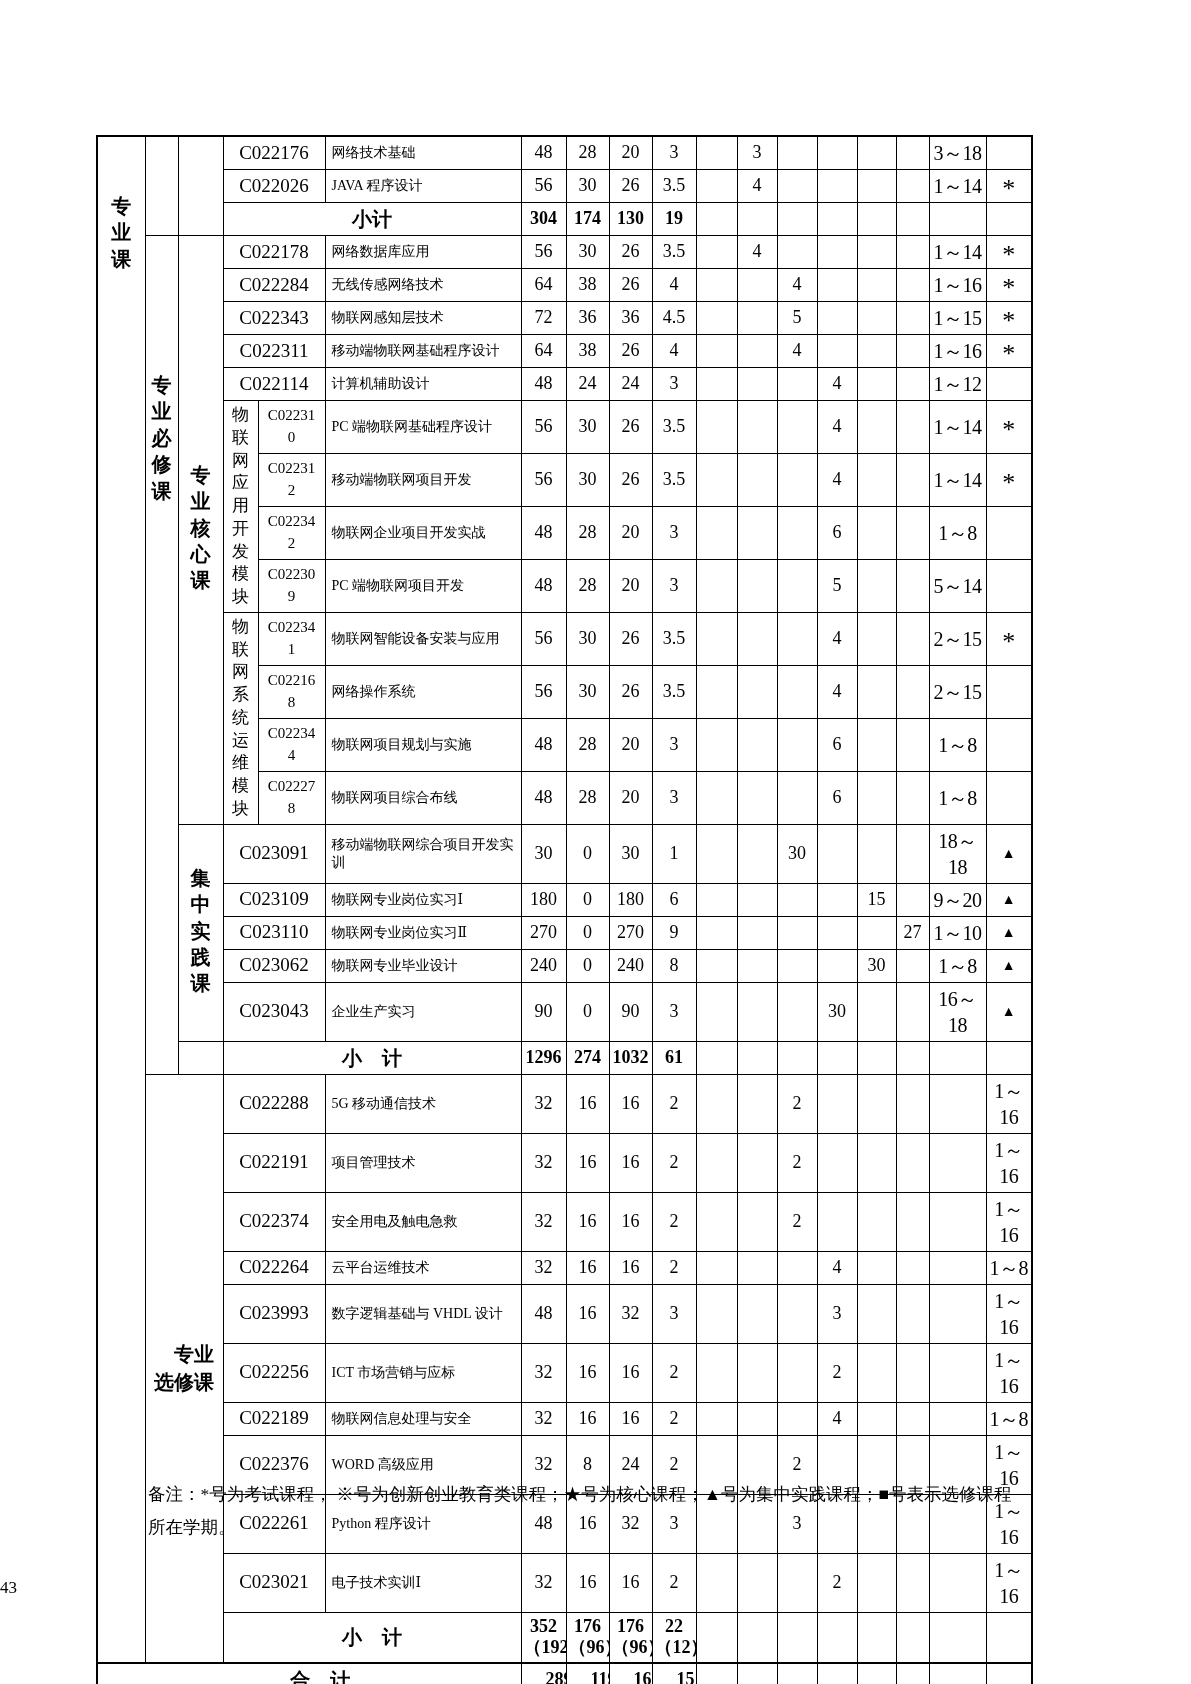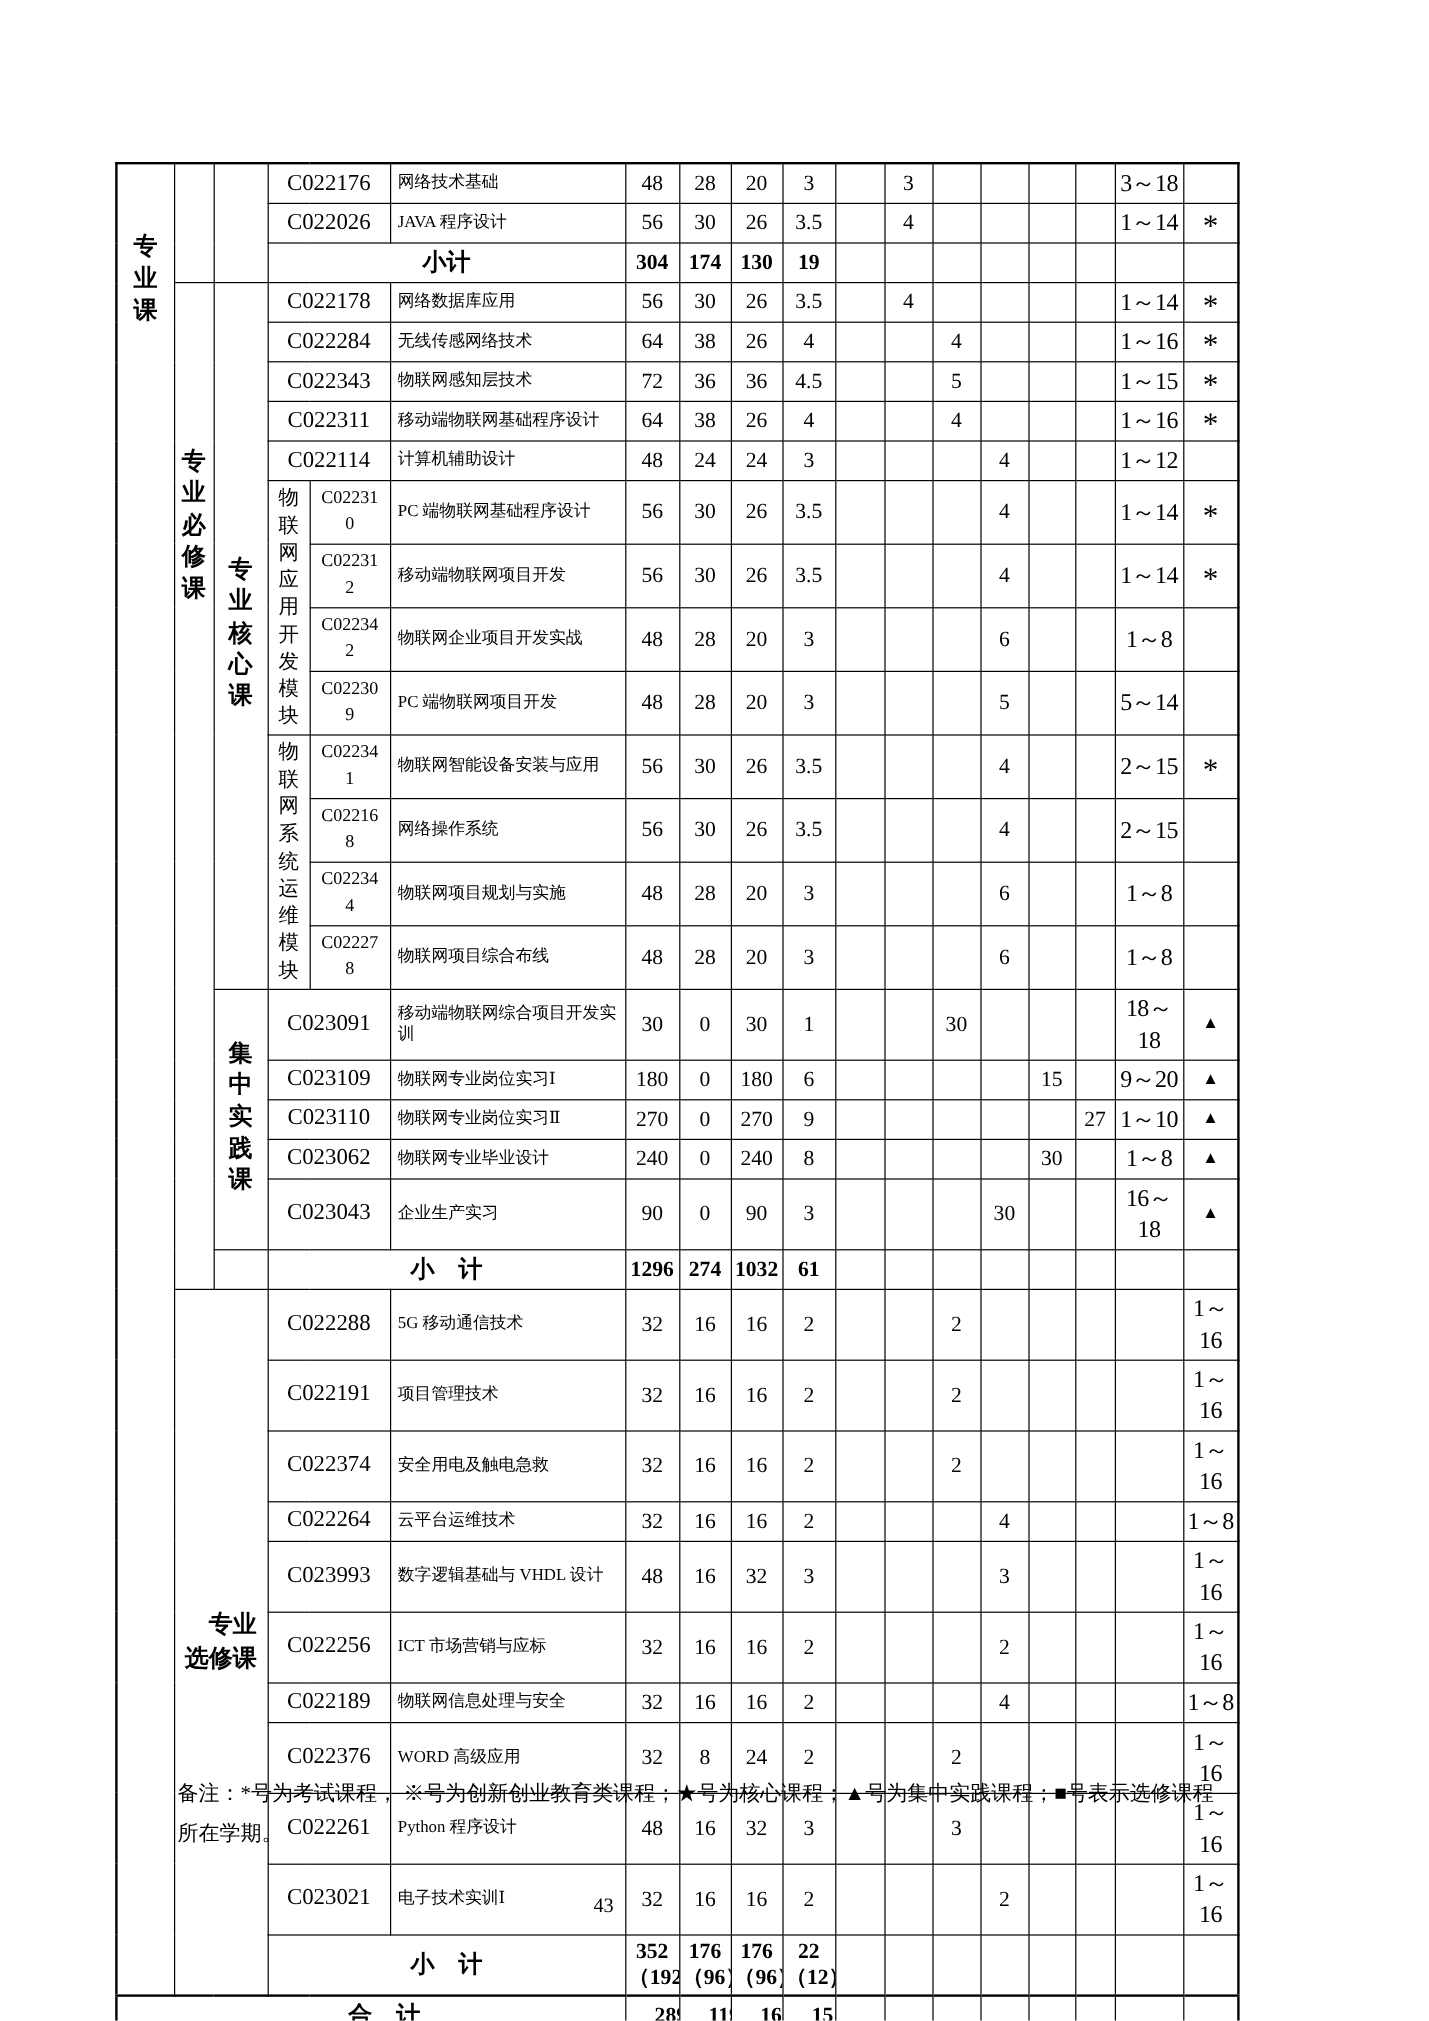--- a/index.html
+++ b/index.html
@@ -46,21 +46,21 @@
   .wk { font-size:20px; padding:3px 0; letter-spacing:-0.5px; }
   .star span { display:inline-block; font-size:26px; line-height:10px; position:relative; top:6px; }
   .tri { font-size:14px; }
   tr.total-row td { border-top:2px solid #000;padding-left:24px; }
   .footnote {
     position:absolute; left:148px; top:1478px; width:872px;
     font-size:17.5px; line-height:1.9; text-align:left;
   }
   .pageno {
     position:absolute; left:0; top:1578px; width:1006px;
-    text-align:center; font-size:17px;
+    font-size:17px;
   }
 </style>
 </head>
 <body>
 
 <div class="page">
   <table class="cur">
     <colgroup>
       <col style="width:48px">
         <col style="width:33px">

